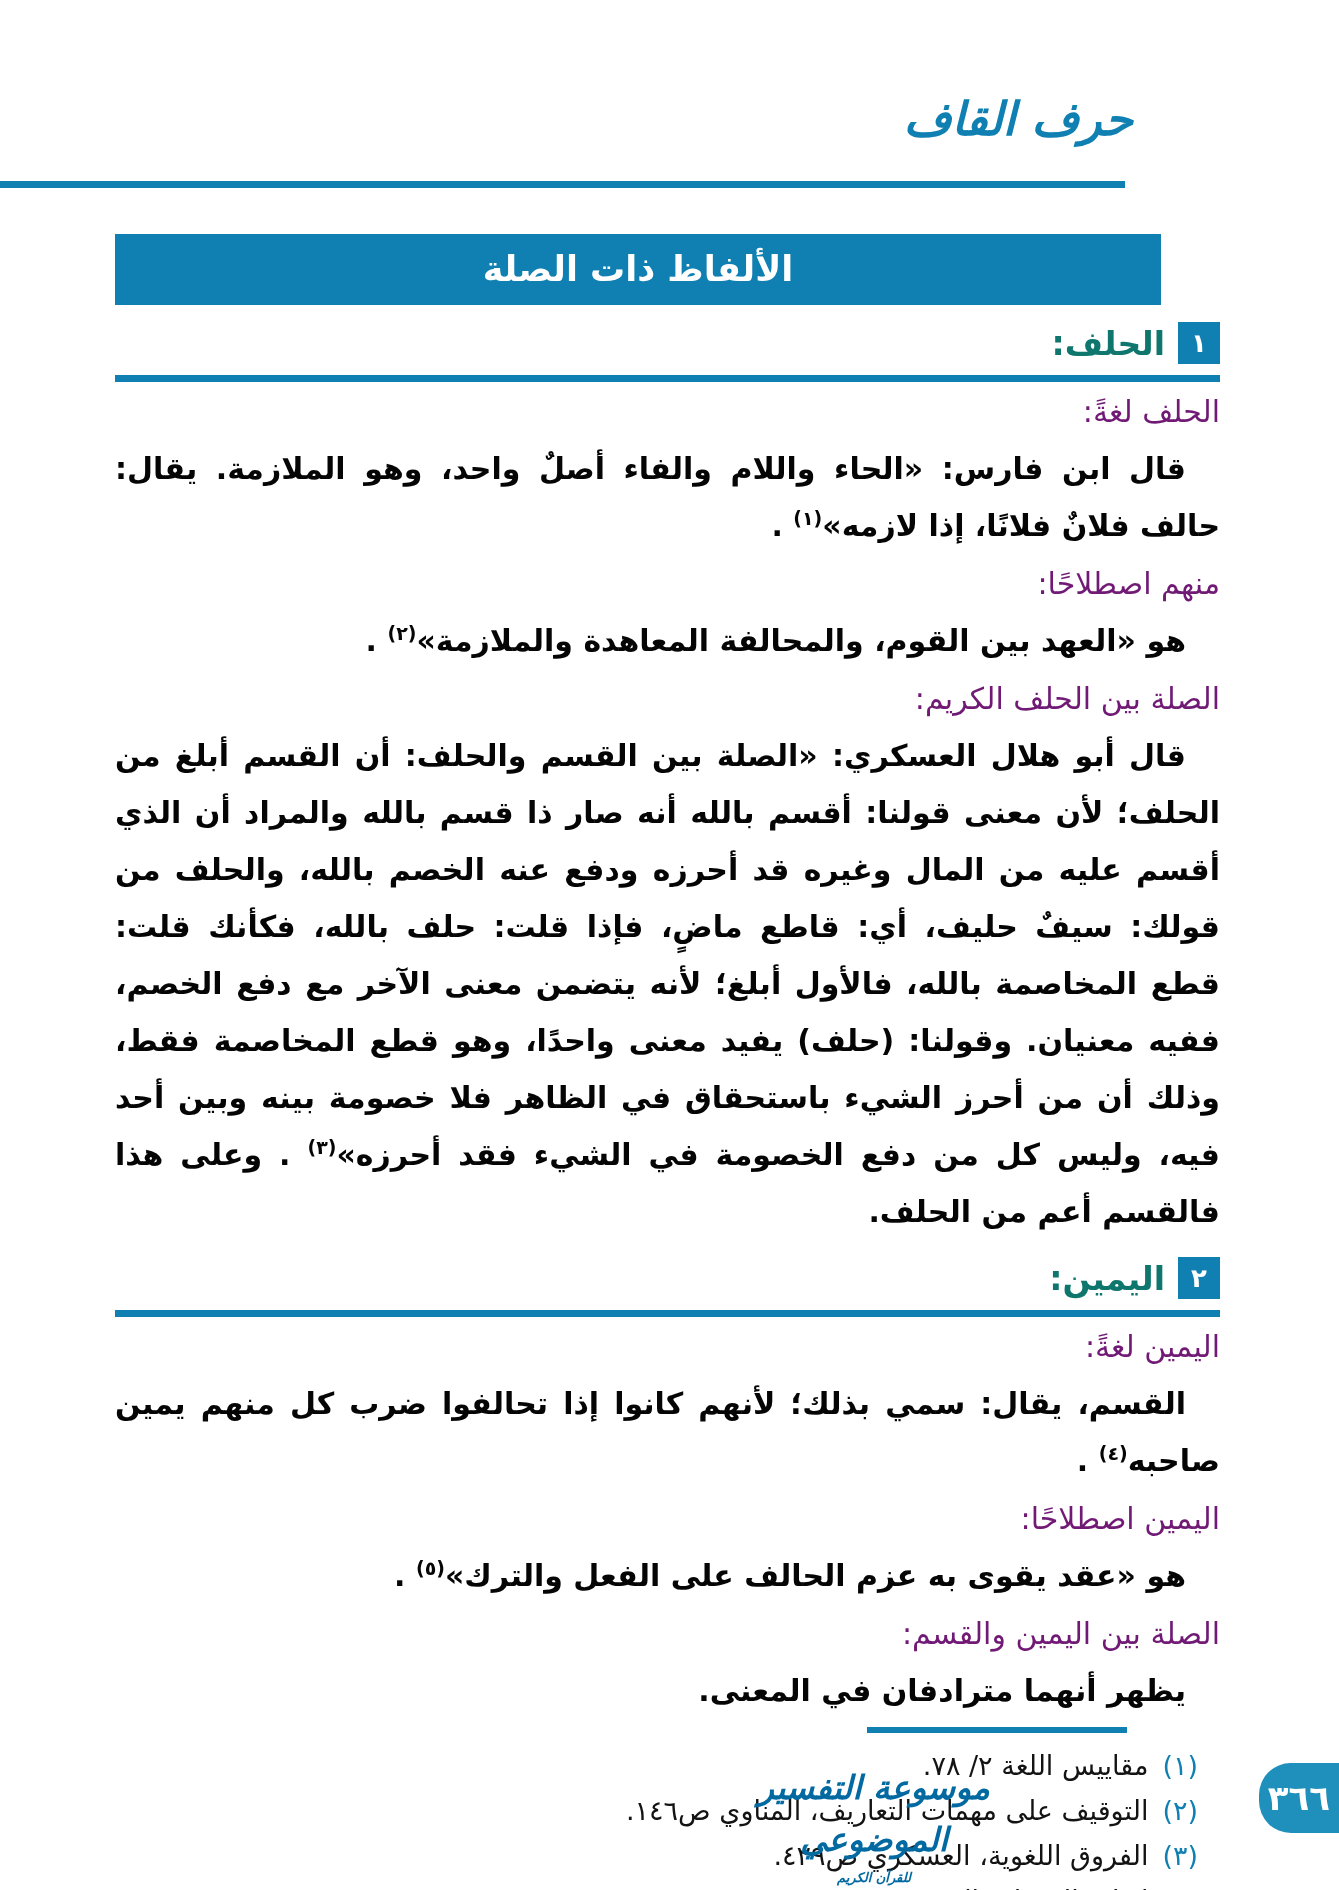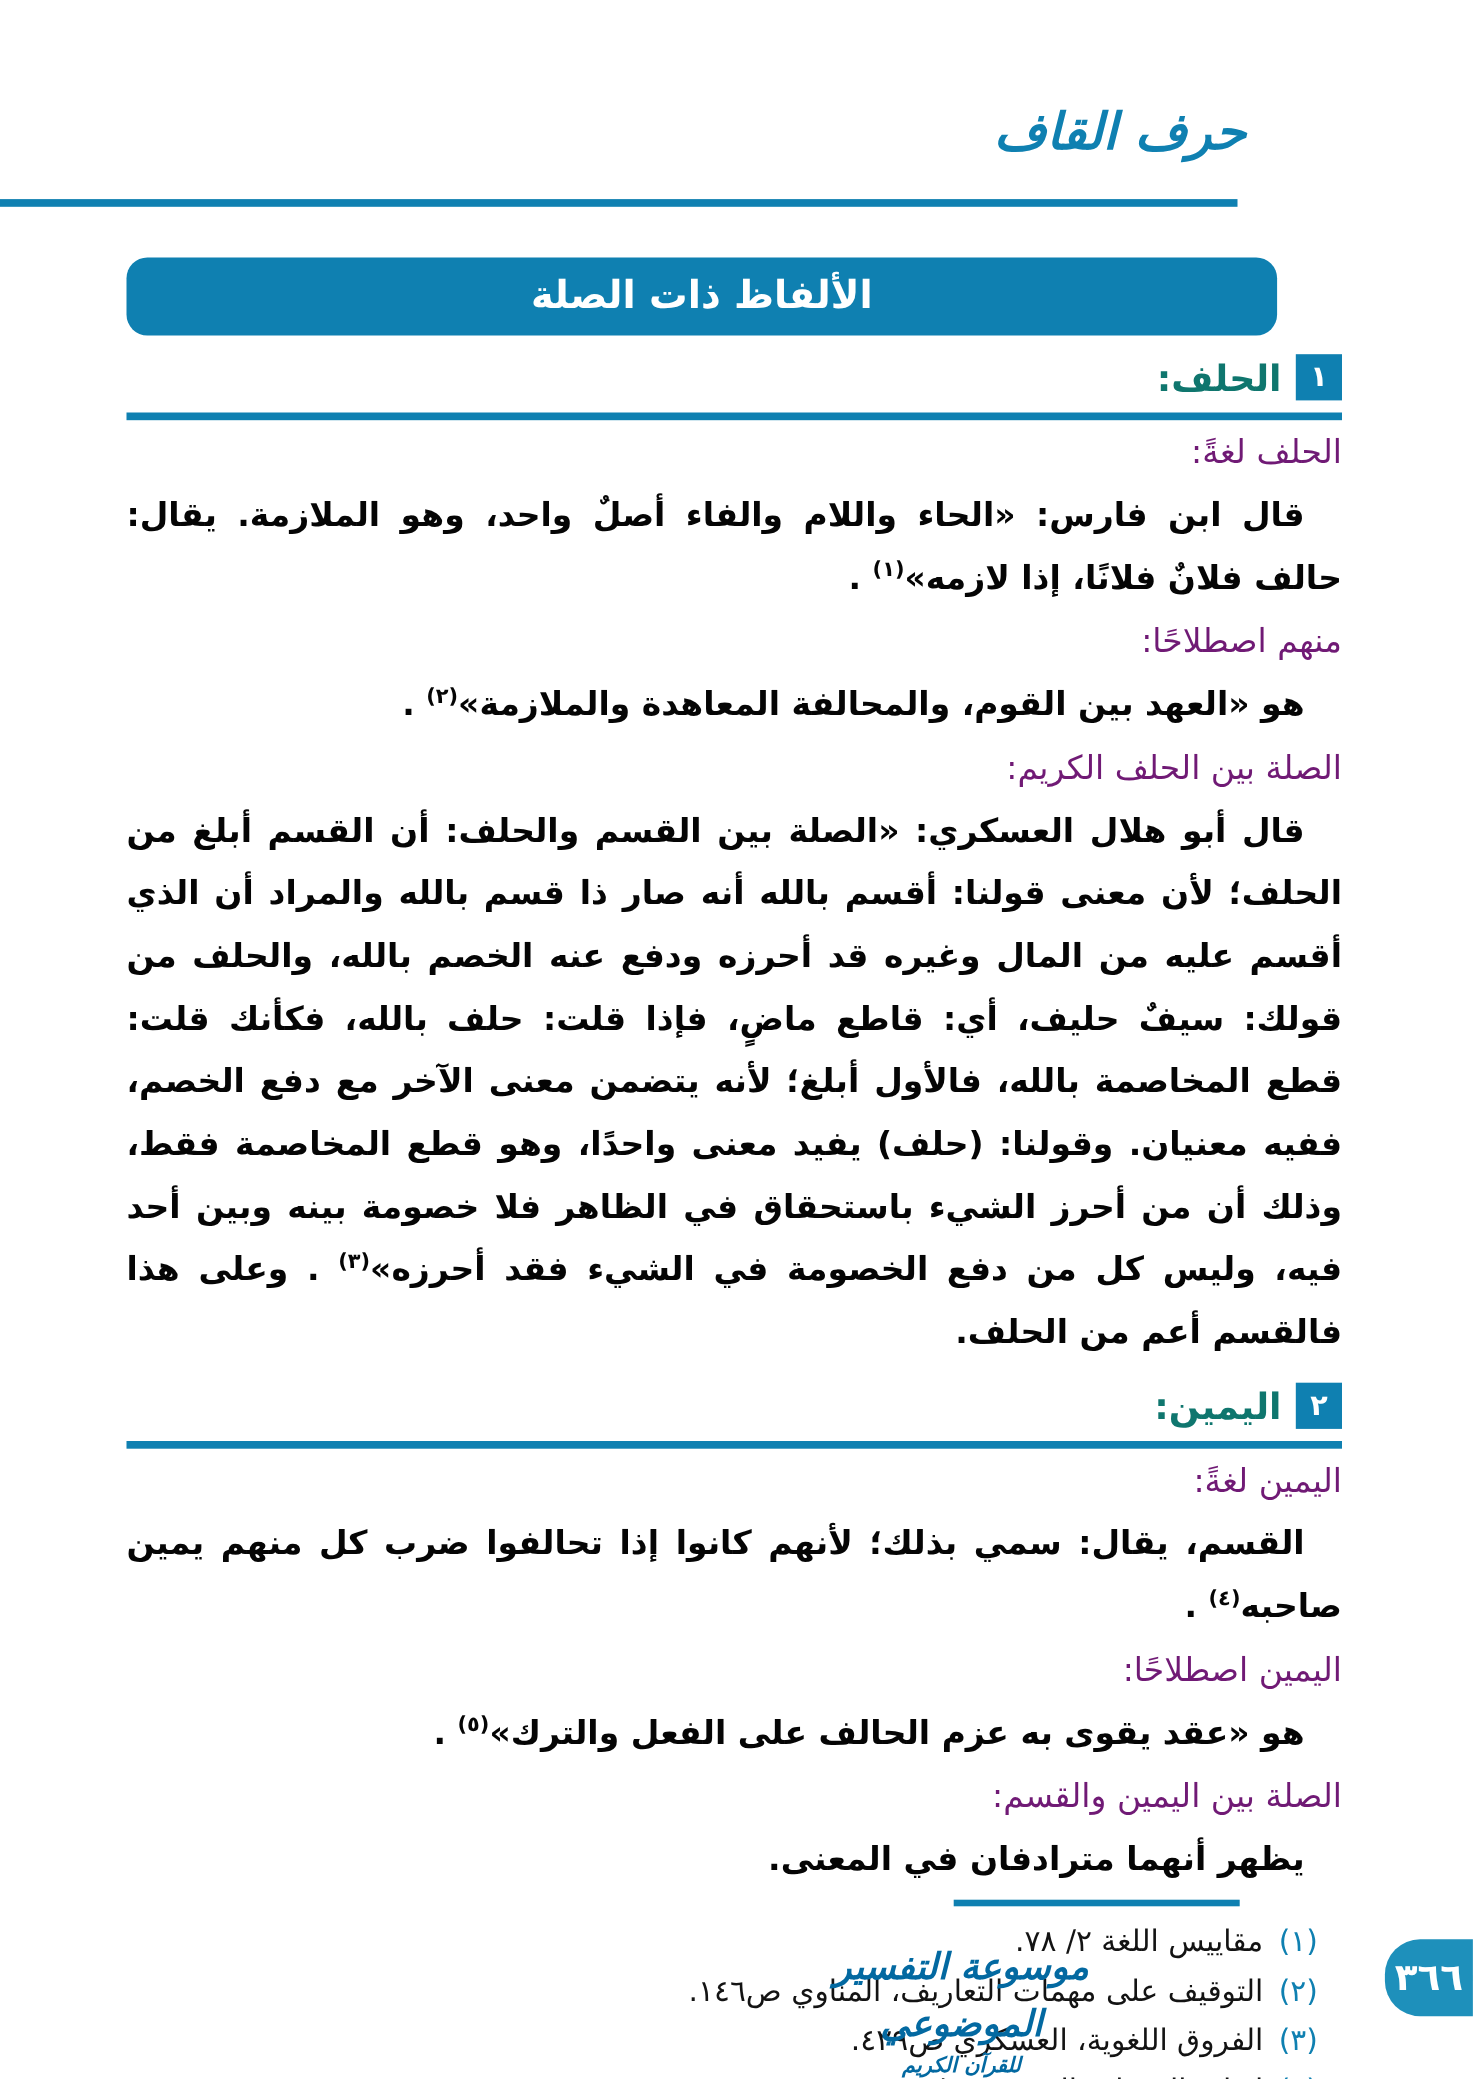--- a/index.html
+++ b/index.html
@@ -41,21 +41,20 @@
   }
   .banner {
     height: 71px;
     margin-right: 59px;
     background: #0f80b1;
     color: #ffffff;
     font-size: 35px;
     font-weight: 700;
     text-align: center;
     line-height: 71px;
-    border-radius: 19px;
   }
   .sec-head {
     display: flex;
     align-items: center;
     margin-top: 16px;
     height: 44px;
   }
   .sec-badge {
     width: 42px;
     height: 42px;
@@ -127,21 +126,21 @@
     direction: rtl;
   }
   .footer-logo .logo-line1 {
     font-size: 33px;
     font-weight: 700;
     font-style: italic;
     line-height: 52px;
     letter-spacing: -1px;
   }
   .footer-logo .logo-line2 {
-    font-size: 19px;
+    font-size: 13px;
     font-weight: 700;
     font-style: italic;
     line-height: 24px;
   }
   .page-number-pill {
     position: absolute;
     top: 1763px;
     right: 0;
     width: 80px;
     height: 70px;

